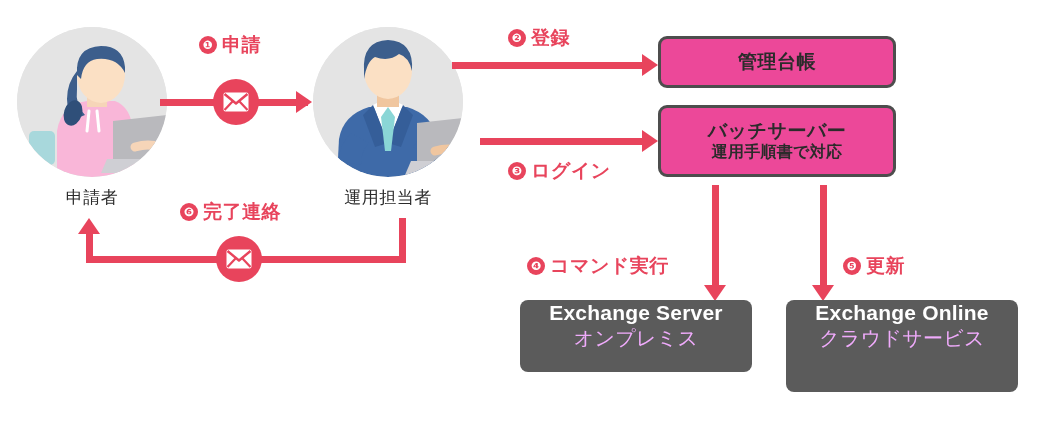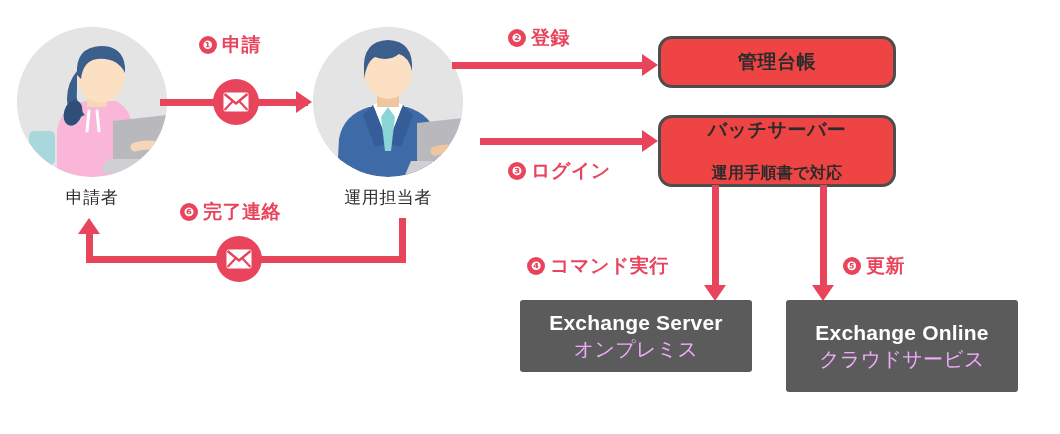--- a/index.html
+++ b/index.html
@@ -40,31 +40,31 @@
             color:#fff;font-size:12px;font-weight:700;line-height:1;
             flex:0 0 auto;}
   .step-text{line-height:1;}
 
   
   .mail{position:absolute;width:46px;height:46px;border-radius:50%;
         background:#e8445c;display:flex;align-items:center;justify-content:center;}
 
   
   .obox{position:absolute;box-sizing:border-box;border:3px solid #4d4d4d;
-        border-radius:14px;background:#ef4444;display:flex;flex-direction:column;
+        border-radius:9px;background:#ec4899;display:flex;flex-direction:column;
         align-items:center;justify-content:center;}
   .obox-title{font-size:19px;font-weight:700;color:#2b2b2b;line-height:1.25;
               letter-spacing:.5px;}
   .obox-sub{font-size:16px;font-weight:700;color:#2b2b2b;line-height:1.3;
             letter-spacing:.3px;}
 
   
-  .dbox{position:absolute;box-sizing:border-box;border-radius:3px;
+  .dbox{position:absolute;box-sizing:border-box;border-radius:8px;
         background:#5b5b5b;display:flex;flex-direction:column;
-        align-items:center;justify-content:center;}
+        align-items:center;justify-content:flex-start;}
   .dbox-title{font-size:21px;font-weight:700;color:#ffffff;line-height:1.2;
               letter-spacing:.2px;}
   .dbox-sub{font-size:20px;font-weight:400;color:#f0abfc;line-height:1.3;
             letter-spacing:.3px;}
 </style>
 </head>
 <body>
 
 <div id="stage">
 
@@ -167,21 +167,21 @@
   <div class="arrow-r" style="left:642px;top:130px;"></div>
   <div class="step" style="left:508px;top:161px;">
     <span class="step-num">❸</span>
     <span class="step-text">ログイン</span>
   </div>
 
   <div class="obox" style="left:658px;top:36px;width:238px;height:52px;">
     <div class="obox-title">管理台帳</div>
   </div>
 
-  <div class="obox" style="left:658px;top:115px;width:238px;height:72px;justify-content:space-between;">
+  <div class="obox" style="left:658px;top:105px;width:238px;height:72px;">
     <div class="obox-title">バッチサーバー</div>
     <div class="obox-sub">運用手順書で対応</div>
   </div>
 
   <div class="vbar" style="left:712px;top:185px;height:104px;"></div>
   <div class="arrow-d" style="left:704px;top:285px;"></div>
   <div class="step" style="left:527px;top:256px;">
     <span class="step-num">❹</span>
     <span class="step-text">コマンド実行</span>
   </div>

